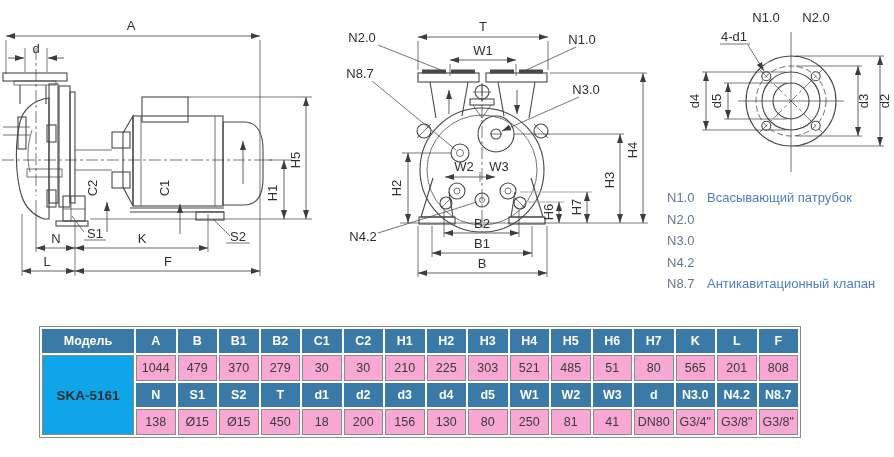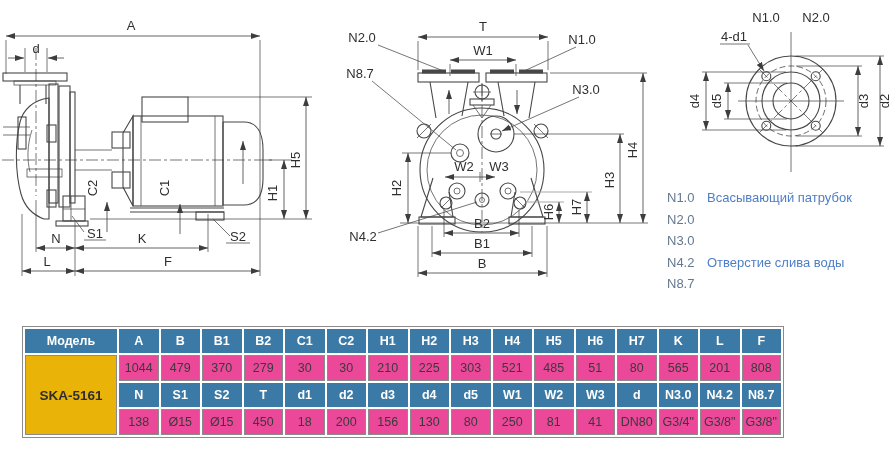--- a/index.html
+++ b/index.html
@@ -11,26 +11,26 @@
   .dark{fill:#474747;stroke:none;}
   .dim{stroke:#3d3d3d;stroke-width:.8;fill:none;}
   .ext{stroke:#3d3d3d;stroke-width:.7;fill:none;}
   .gray{stroke:#a9a9a9;stroke-width:1;fill:none;}
   .cl{stroke:#3d3d3d;stroke-width:.7;fill:none;stroke-dasharray:12 3 3 3;}
   .dash{stroke:#474747;stroke-width:.8;fill:none;stroke-dasharray:6 3;}
   .legend{position:absolute;left:667px;top:187px;font-size:13px;}
   .legend-row{display:flex;line-height:21.5px;}
   .legend-code{width:40px;color:#64788f;}
   .legend-text{color:#4d7ec6;}
-  .spec-wrap{position:absolute;left:22px;top:326px;}
+  .spec-wrap{position:absolute;left:39px;top:326px;}
   table.spec{border-collapse:separate;border-spacing:2px;border:1px solid #8b8b8b;table-layout:fixed;width:762px;}
   .spec td{height:24px;text-align:center;vertical-align:middle;font-size:12.5px;padding:0;white-space:nowrap;overflow:hidden;}
   .spec .hb{background:#3b7aa6;color:#ffffff;font-weight:bold;}
-  .spec .val{background:#ec4899;border:1px solid #8b8b8b;color:#3a3a3a;}
-  .spec .model-v{background:#eab308;border:1px solid #8b8b8b;color:#2e2e2e;font-weight:bold;font-size:13.5px;}
+  .spec .val{background:#f9a8d4;border:1px solid #8b8b8b;color:#3a3a3a;}
+  .spec .model-v{background:#0ea5e9;border:1px solid #8b8b8b;color:#2e2e2e;font-weight:bold;font-size:13.5px;}
 </style>
 </head>
 <body>
 
 <svg class="drw" style="left:0;top:0;" width="330" height="300" viewBox="0 0 330 300">
   <defs>
     <marker id="arA" markerUnits="userSpaceOnUse" markerWidth="10" markerHeight="7" refX="9" refY="3" orient="auto-start-reverse">
       <path d="M0,0 L9,3 L0,6 Z" fill="#3d3d3d"></path>
     </marker>
   </defs>
@@ -304,24 +304,24 @@
     <span class="legend-text">Всасывающий патрубок</span>
   </div>
   <div class="legend-row">
     <span class="legend-code">N2.0</span>
   </div>
   <div class="legend-row">
     <span class="legend-code">N3.0</span>
   </div>
   <div class="legend-row">
     <span class="legend-code">N4.2</span>
-    <span class="legend-text">Отверстие слива воды</span>
   </div>
   <div class="legend-row">
     <span class="legend-code">N8.7</span>
+    <span class="legend-text">Антикавитационный клапан</span>
   </div>
 </div>
 
 <div class="spec-wrap">
   <table class="spec">
     <colgroup>
       <col style="width:92px">
       <col>
         <col>
         <col>

